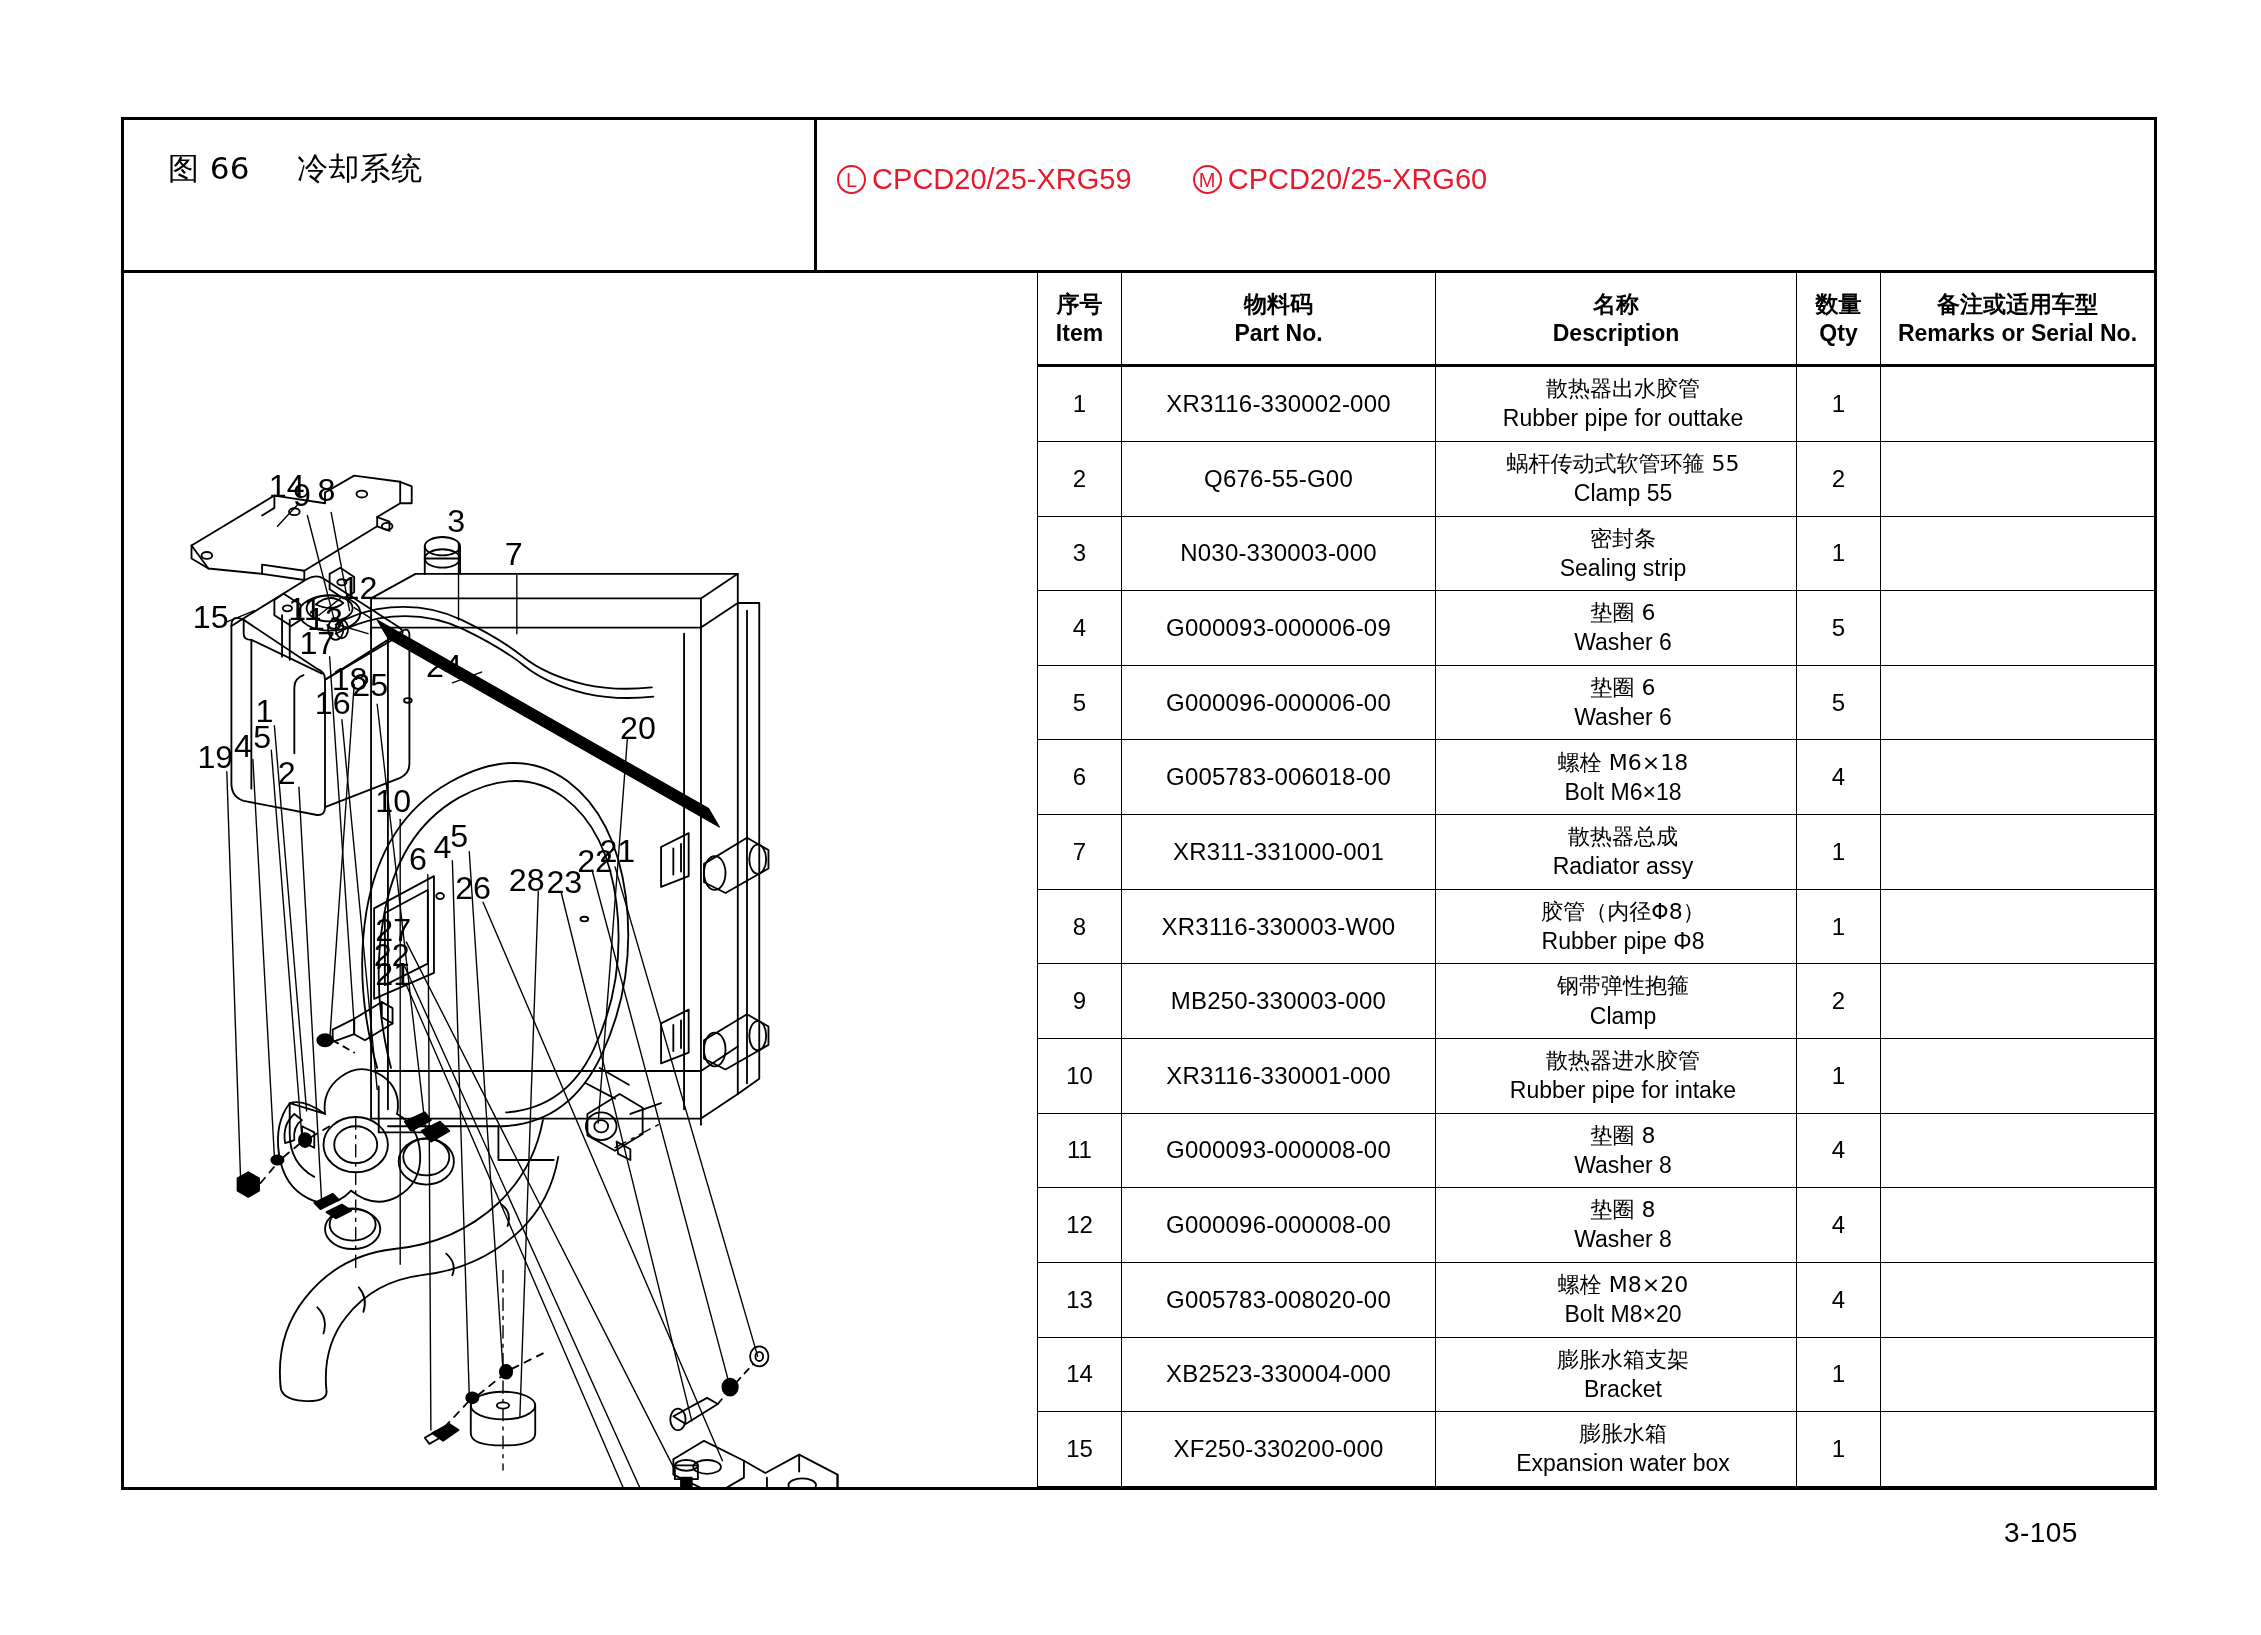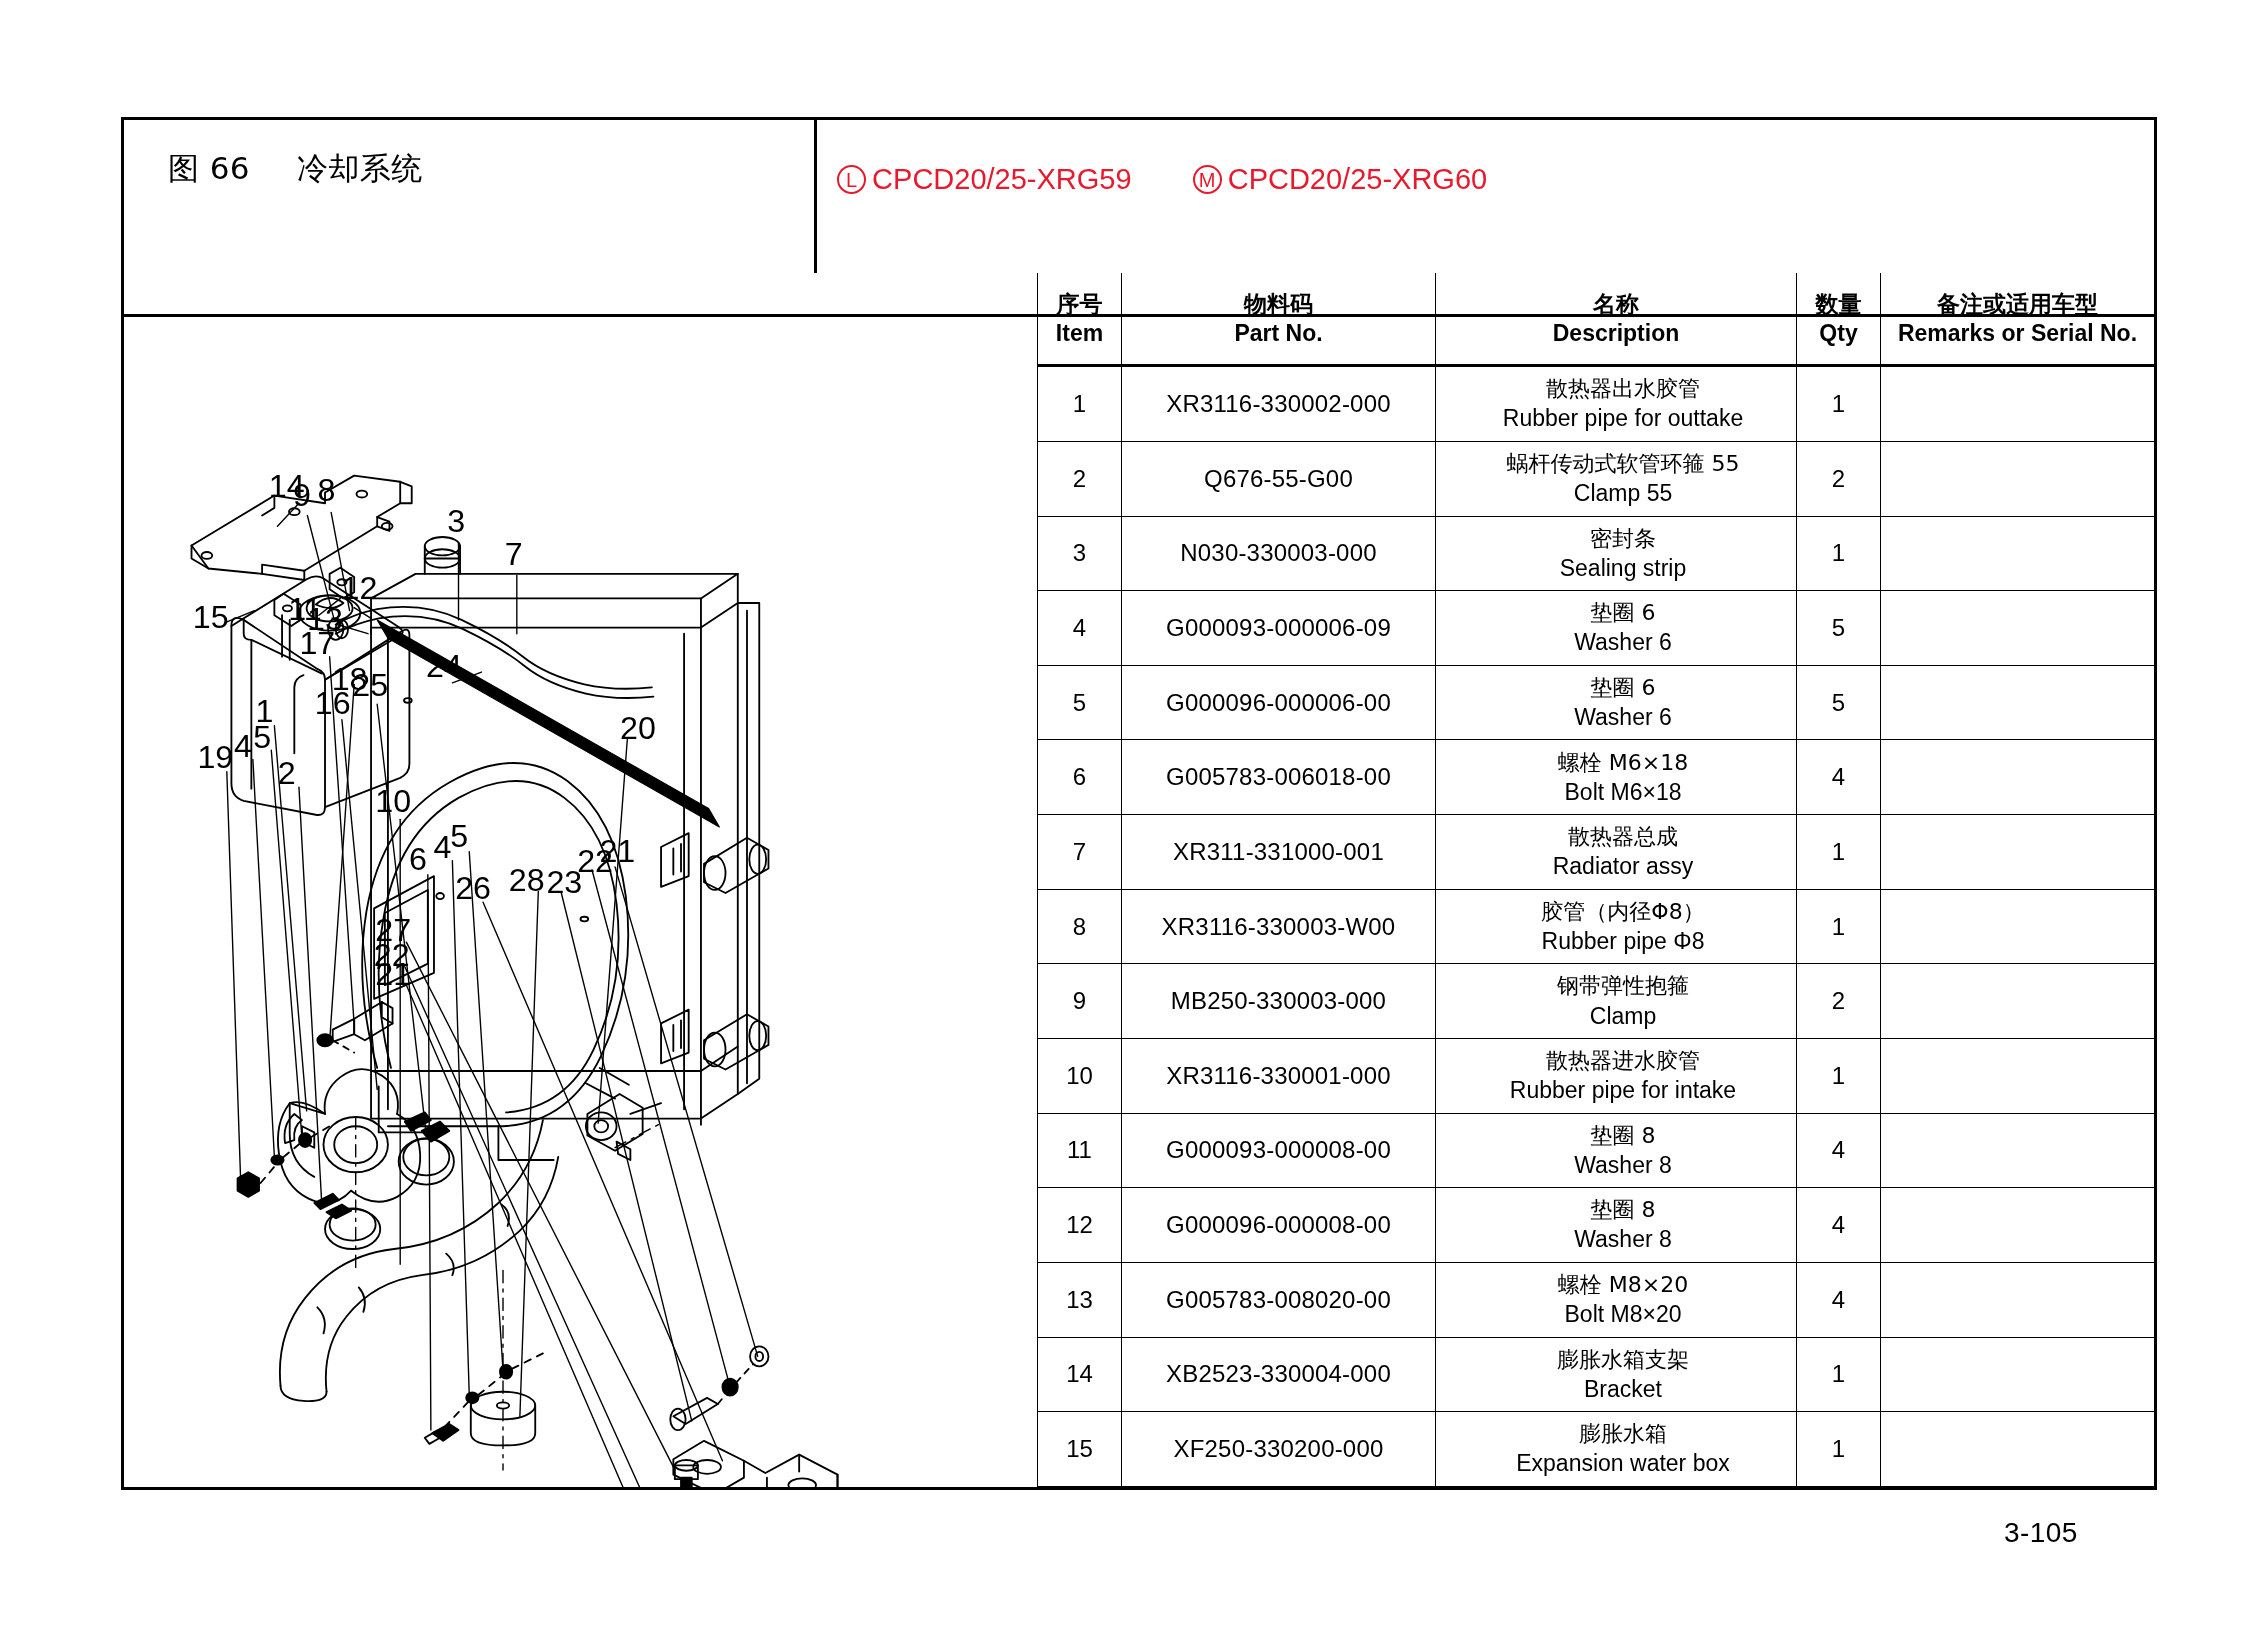--- a/index.html
+++ b/index.html
@@ -4,21 +4,21 @@
 <style>
   html,body{margin:0;padding:0;background:#fff;}
   body{width:2261px;height:1635px;position:relative;
        font-family:"Liberation Sans","DejaVu Sans",sans-serif;color:#000;}
 
   
   #frame{position:absolute;left:121px;top:117px;width:2036px;height:1373px;
          border:3.8px solid #000;box-sizing:border-box;}
 
   
-  #header{position:absolute;left:0;top:0;width:100%;height:197px;
+  #header{position:absolute;left:0;top:0;width:100%;height:153px;
           border-bottom:3.1px solid #000;box-sizing:border-box;}
   #hdr-divider{position:absolute;left:690px;top:0;width:3.1px;height:153px;background:#000;}
   #fig-block{position:absolute;left:44px;top:28px;}
   .fig-line{display:flex;align-items:baseline;height:43px;}
   .fig-no{width:129px;font-size:31px;letter-spacing:0.4px;}
   .fig-name{font-size:31px;letter-spacing:0.4px;text-align:center;}
   .cjk{font-family:"DejaVu Sans","Liberation Sans",sans-serif;}
 
   #models{position:absolute;left:713px;top:43px;display:flex;align-items:center;gap:61px;color:#e8192c;}
   .model{display:flex;align-items:center;font-size:29px;white-space:nowrap;color:#e8192c;}

